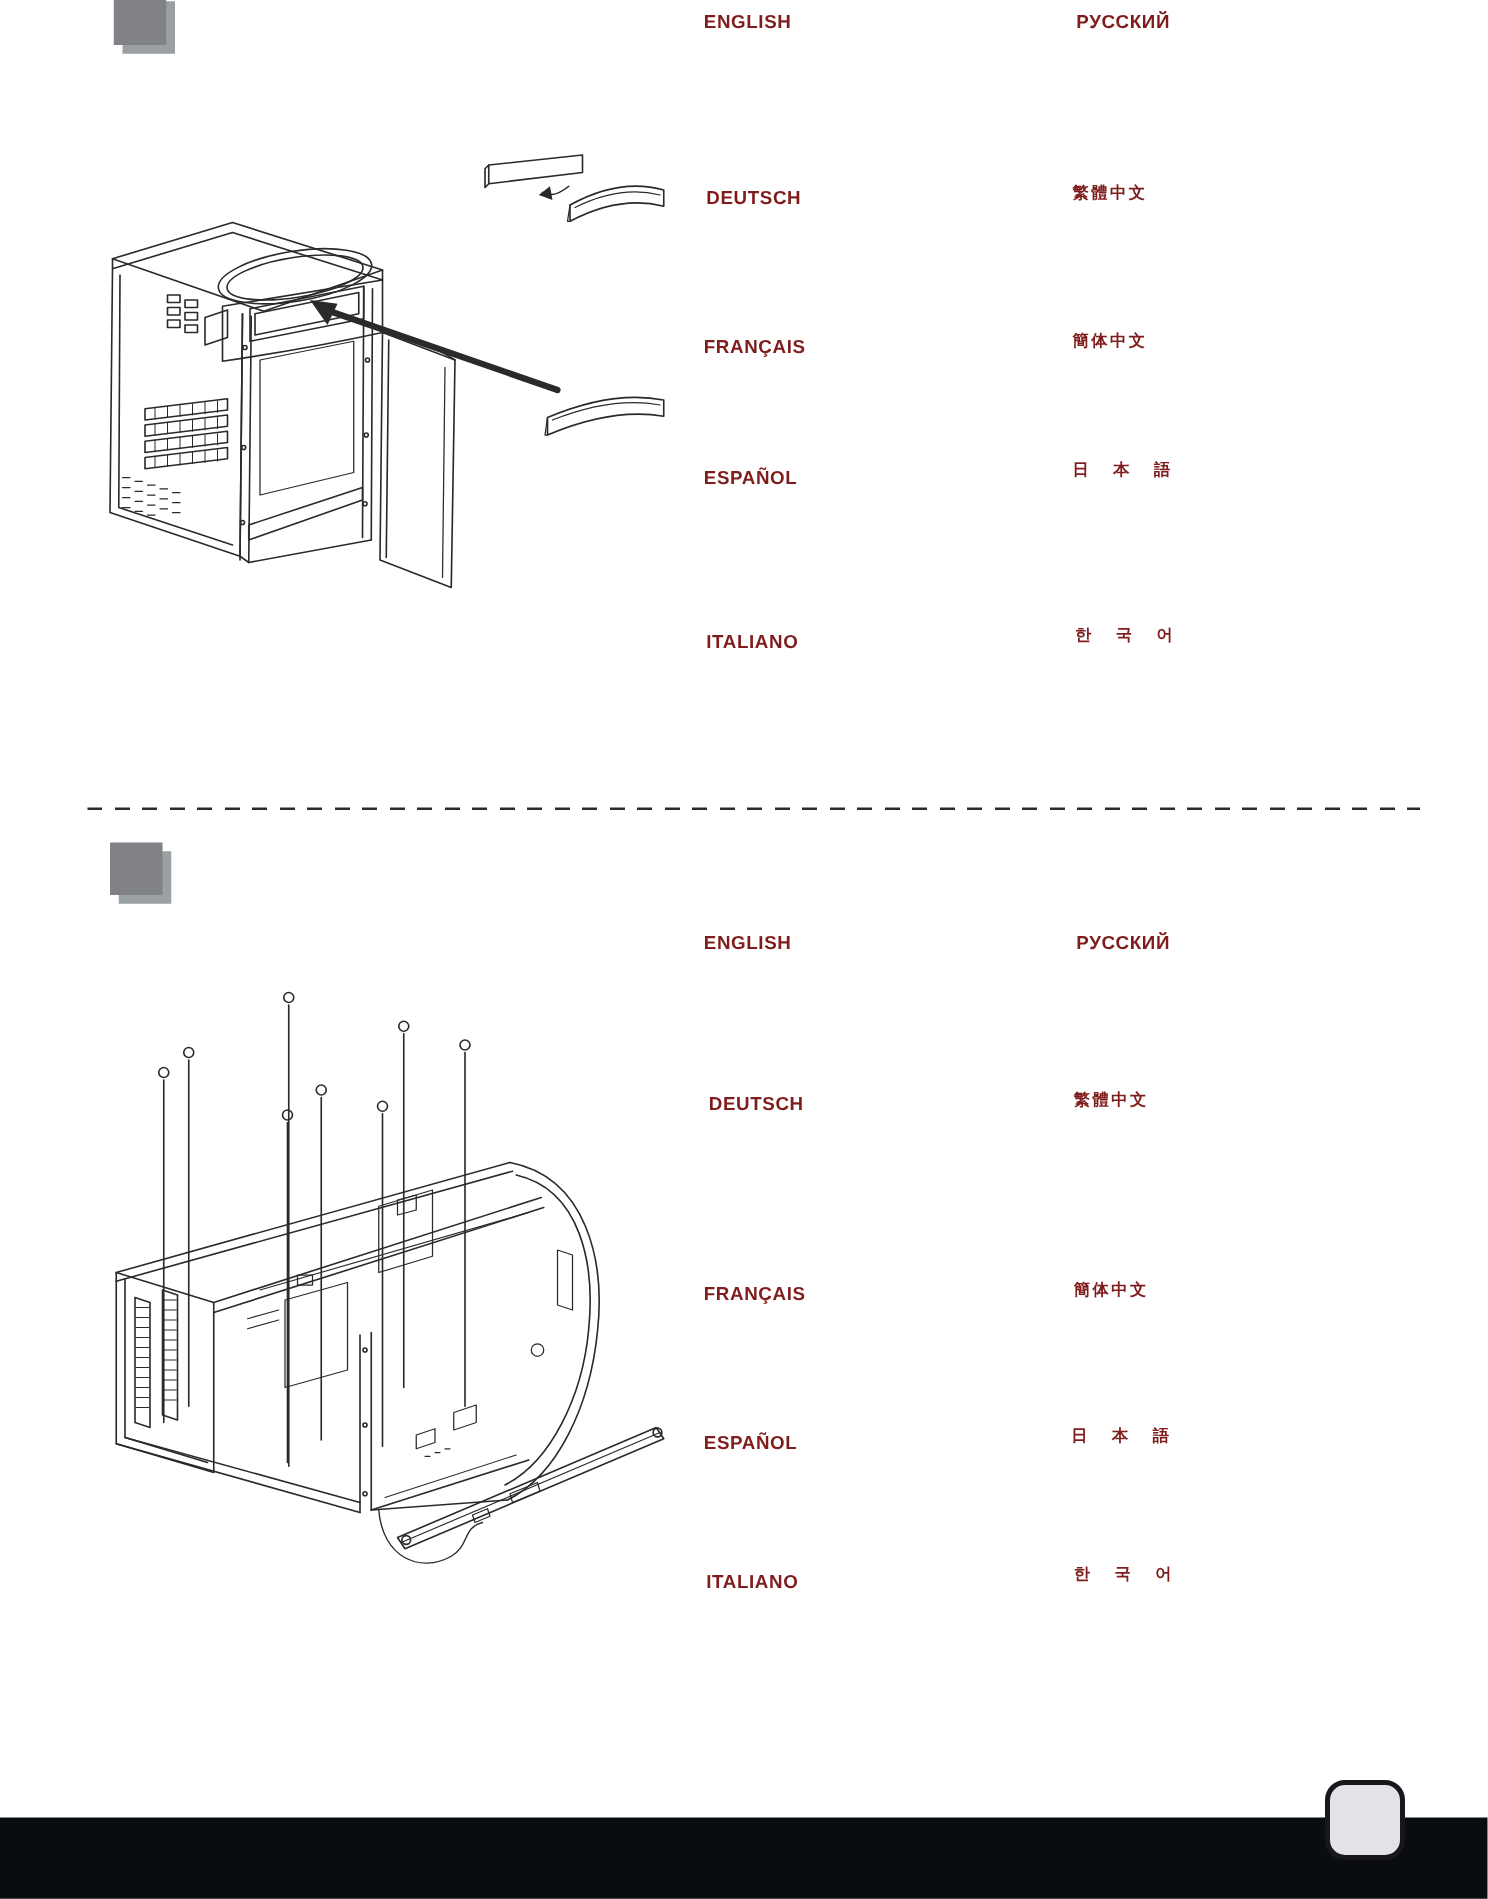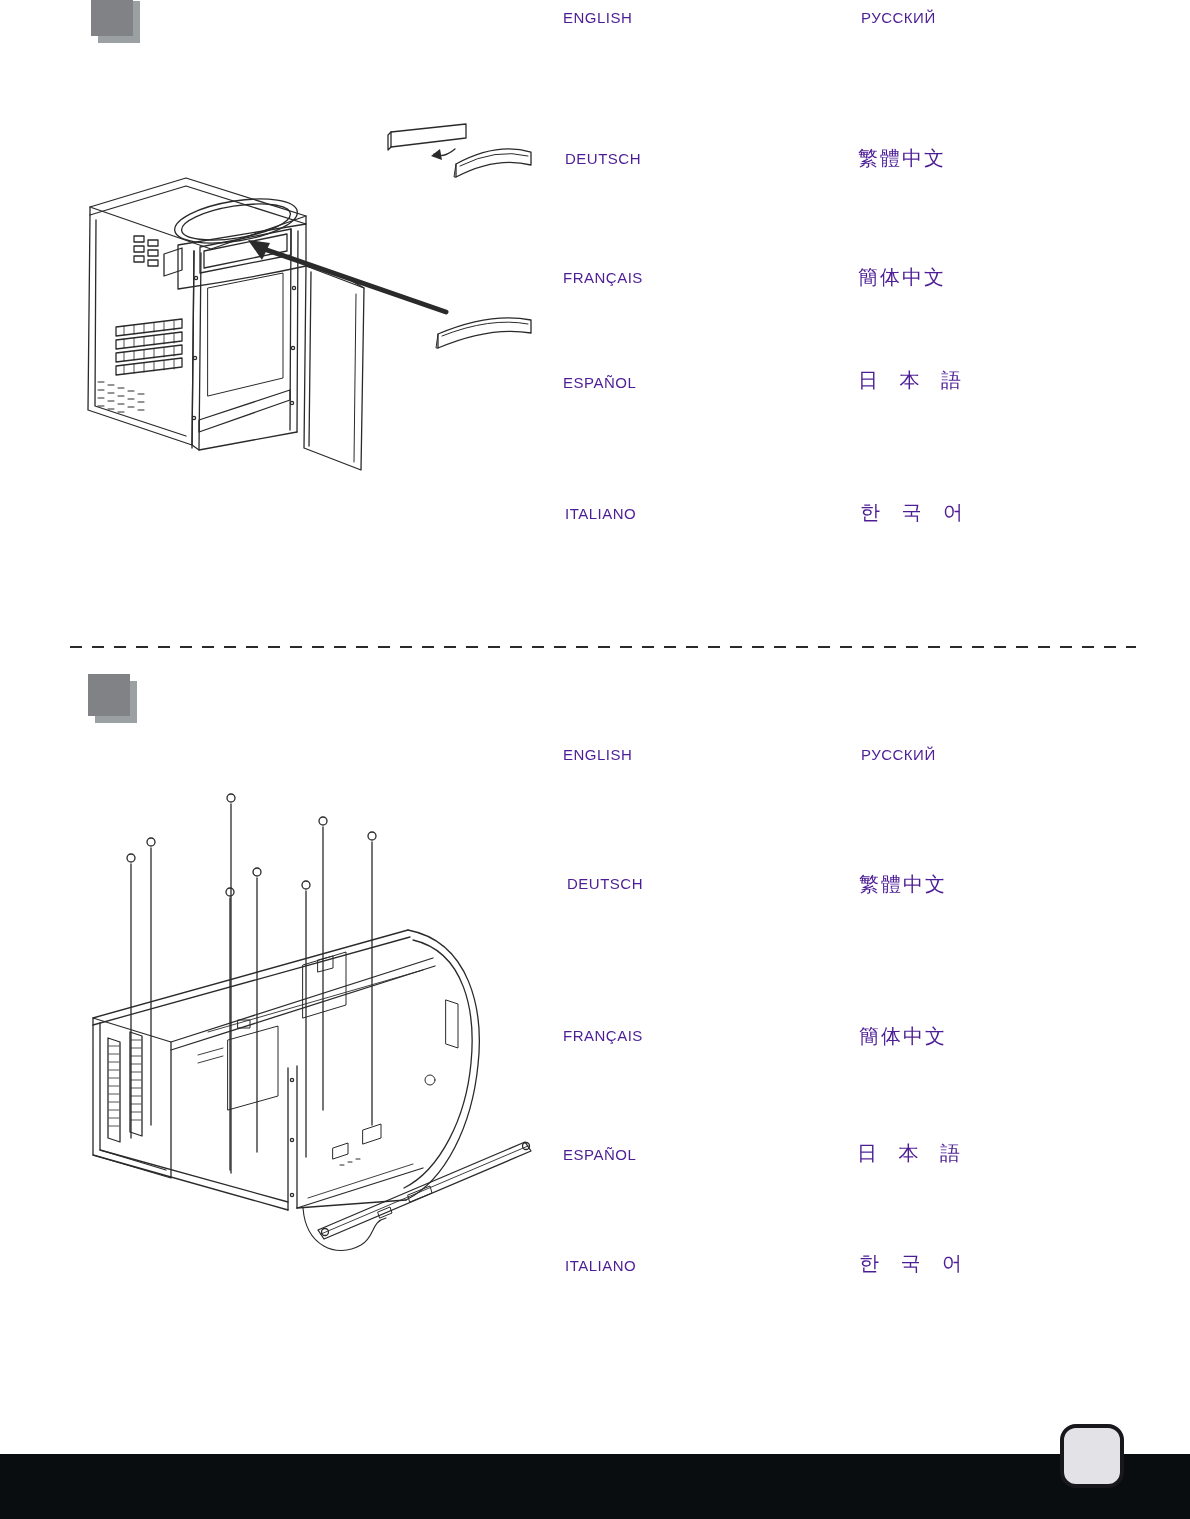--- a/index.html
+++ b/index.html
@@ -1,22 +1,22 @@
 <!DOCTYPE html>
 <html><head>
 <meta charset="utf-8">
 <style>
   html,body{margin:0;padding:0;}
   body{
     width:1190px;height:1519px;position:relative;background:#ffffff;
     font-family:"Liberation Sans", sans-serif;overflow:hidden;
   }
-  .lbl{position:absolute;white-space:pre;color:#4c1d95;font-weight:normal;}
+  .lbl{position:absolute;white-space:pre;color:#7f1d1d;font-weight:bold;}
   .latin{font-size:15px;letter-spacing:0.5px;}
-  .cjk{font-size:20px;letter-spacing:2px;}
+  .cjk{font-size:13px;letter-spacing:2px;}
   .cjk.wide{letter-spacing:8px;text-align:right;}
   .step-box{position:absolute;width:42px;height:42px;}
   .step-box .shadow{position:absolute;left:7px;top:7px;width:42px;height:42px;background:#9ba0a3;}
   .step-box .face{position:absolute;left:0;top:0;width:42px;height:42px;background:#808285;}
   .divider{
     position:absolute;left:70px;top:646px;width:1066px;height:2px;
     background:repeating-linear-gradient(90deg,#2a2a2a 0 12px,transparent 12px 22px);
   }
   .footer-bar{position:absolute;left:0;top:1454px;width:1190px;height:65px;background:#0a0d10;}
   .page-badge{

